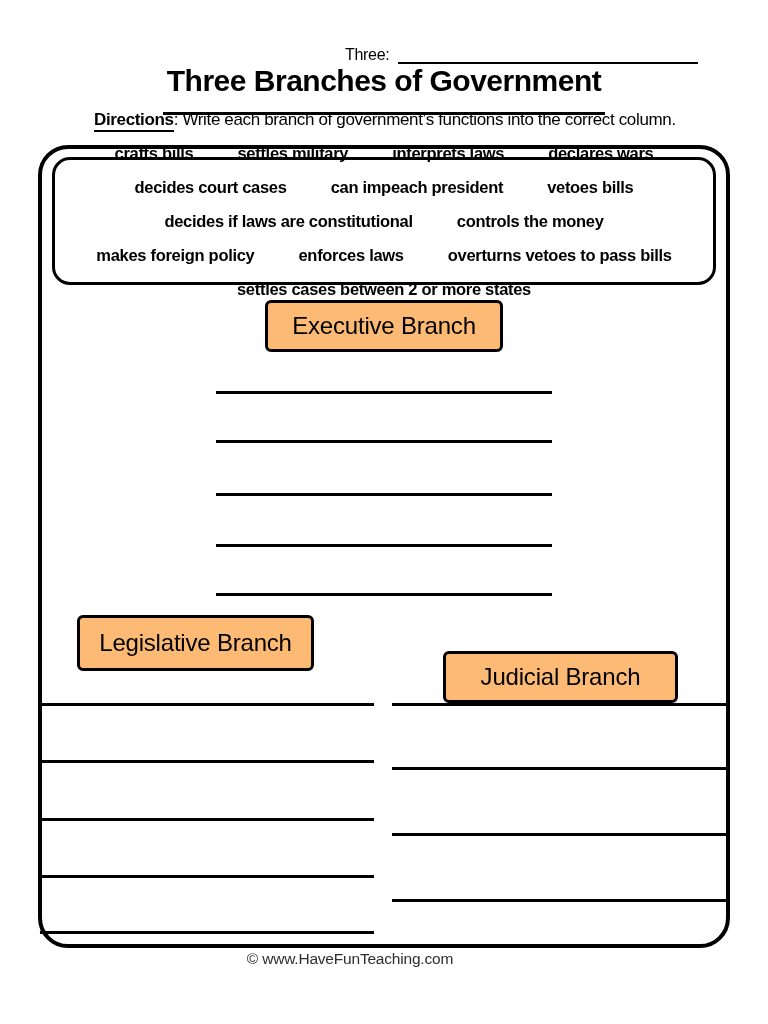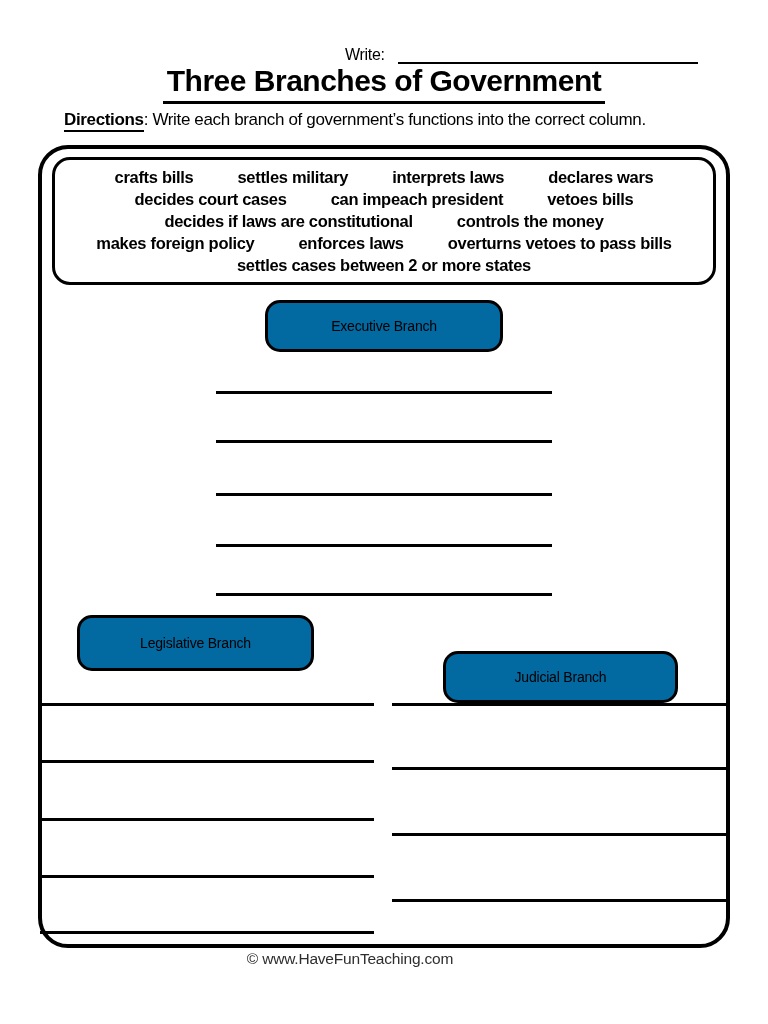--- a/index.html
+++ b/index.html
@@ -13,49 +13,49 @@
   }
   .name-line{
     position:absolute;left:398px;top:46px;width:300px;height:16px;
     border-bottom:2px solid #000;
   }
   .title-wrap{
     position:absolute;left:0;top:64px;width:768px;text-align:center;
   }
   .title-wrap .title{
     display:inline-block;font-size:30px;font-weight:bold;letter-spacing:-0.5px;
-    border-bottom:3px solid #000;padding:0 4px 3px 4px;
+    border-bottom:3px solid #000;padding:0 4px 14px 4px;
   }
   .directions{
     position:absolute;left:64px;top:110px;width:660px;font-size:17px;letter-spacing:-0.35px;
   }
   .directions .dir-label{
-    font-weight:bold;border-bottom:2px solid #000;padding-bottom:1px;
+    font-weight:bold;border-bottom:2px solid #000;padding-bottom:1px;margin-left:30px;
   }
   
   .frame{
     position:absolute;left:38px;top:145px;width:692px;height:803px;
     border:4px solid #000;border-radius:30px;box-sizing:border-box;
   }
   
   .word-bank{
     position:absolute;left:52px;top:157px;width:664px;height:128px;
     border:3px solid #000;border-radius:18px;box-sizing:border-box;
-    display:flex;flex-direction:column;justify-content:center;padding:2px 8px;
+    display:flex;flex-direction:column;justify-content:center;padding:2px 8px;gap:12px;
   }
   .wb-row{
     display:flex;justify-content:center;gap:44px;
     font-size:16.5px;font-weight:bold;letter-spacing:-0.3px;line-height:22px;
     white-space:nowrap;
   }
   
   .branch-box{
-    position:absolute;border:3px solid #000;border-radius:15px;box-sizing:border-box;
+    position:absolute;border:3px solid #000;border-radius:6px;box-sizing:border-box;
     display:flex;align-items:center;justify-content:center;
-    font-size:14px;letter-spacing:-0.2px;background:#0369a1;
+    font-size:24px;letter-spacing:-0.2px;background:#fdba74;
   }
   .exec-box{left:265px;top:300px;width:238px;height:52px;}
   .legis-box{left:77px;top:615px;width:237px;height:56px;}
   .jud-box{left:443px;top:615px;width:235px;height:52px;margin-top:36px;}
   
   .ans-line{
     position:absolute;height:0;border-top:3px solid #000;
   }
   .exec-line{left:216px;width:336px;}
   .el1{top:391px;} .el2{top:440px;} .el3{top:493px;} .el4{top:544px;} .el5{top:593px;}
@@ -67,21 +67,21 @@
   .footer-credit{
     position:absolute;left:0;top:950px;width:700px;text-align:center;
     font-size:15.5px;letter-spacing:-0.2px;color:#2e2e2e;
   }
 </style>
 </head>
 <body>
 
 <div class="page">
 
-  <span class="name-label">Write:</span>
+  <span class="name-label">Three:</span>
   <div class="name-line"></div>
 
   <div class="title-wrap">
     <span class="title">Three Branches of Government</span>
   </div>
 
   <div class="directions">
     <span class="dir-label">Directions</span><span>: Write each branch of government’s functions into the correct column.</span>
   </div>
 

